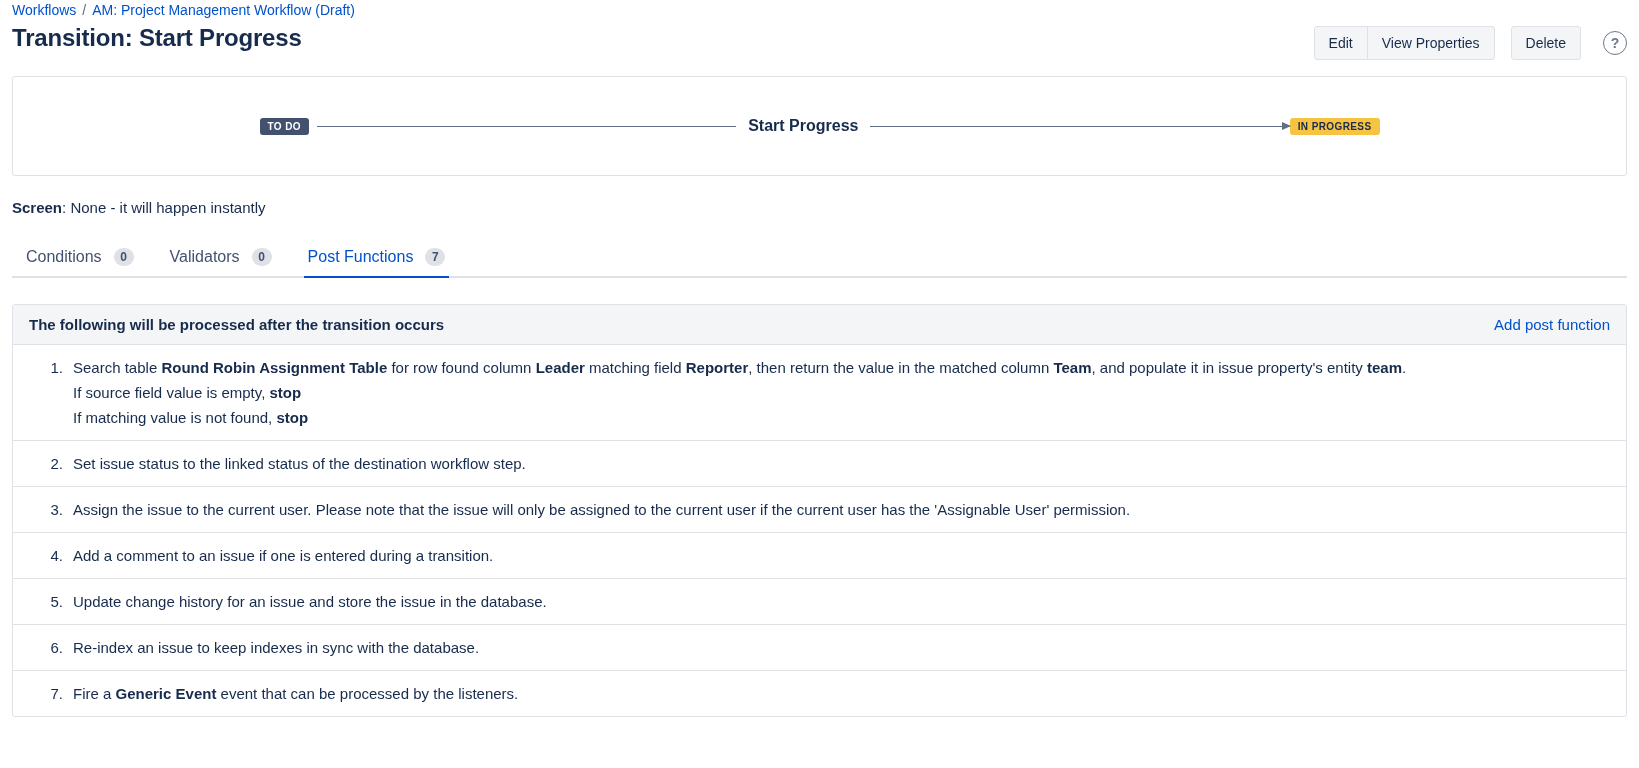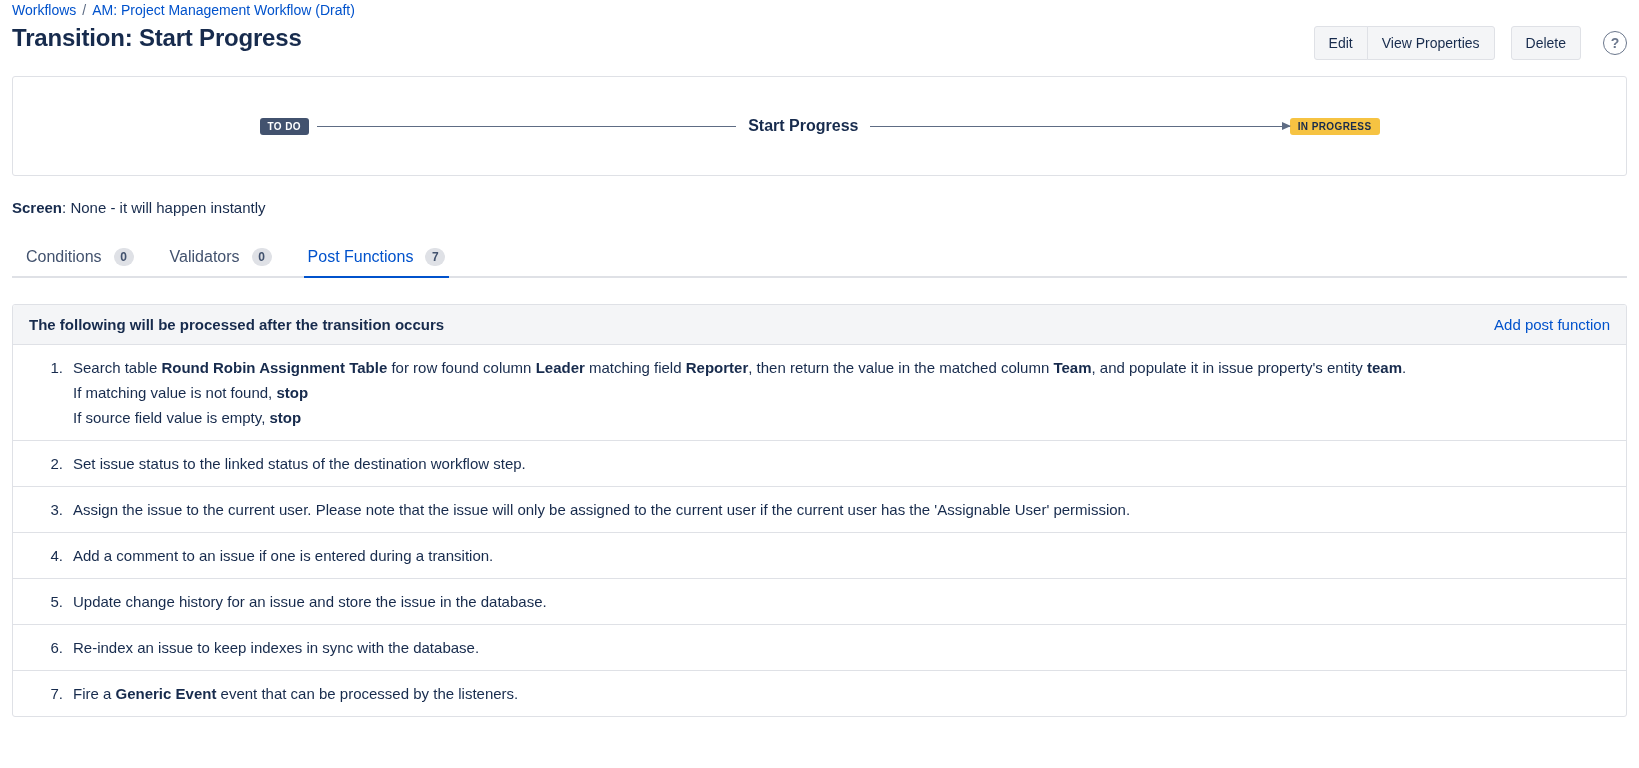--- a/index.html
+++ b/index.html
@@ -297,22 +297,22 @@
   <div class="panel">
     <div class="panel-head">
       <div class="panel-head-title">The following will be processed after the transition occurs</div>
       <a class="panel-head-link">Add post function</a>
     </div>
     <ol class="fn-list" id="fn-list">
         <li>
           <span class="num">1</span>
           <div class="fn-text">
             <div><span>Search table </span><b>Round Robin Assignment Table</b><span> for row found column </span><b>Leader</b><span> matching field </span><b>Reporter</b><span>, then return the value in the matched column </span><b>Team</b><span>, and populate it in issue property's entity </span><b>team</b><span>.</span></div>
+            <div class="sub"><span>If source field value is empty, </span><b>stop</b></div>
             <div class="sub"><span>If matching value is not found, </span><b>stop</b></div>
-            <div class="sub"><span>If source field value is empty, </span><b>stop</b></div>
           </div>
         </li>
         <li>
           <span class="num">2</span>
           <div class="fn-text">
             <div><span>Set issue status to the linked status of the destination workflow step.</span></div>
           </div>
         </li>
         <li>
           <span class="num">3</span>

